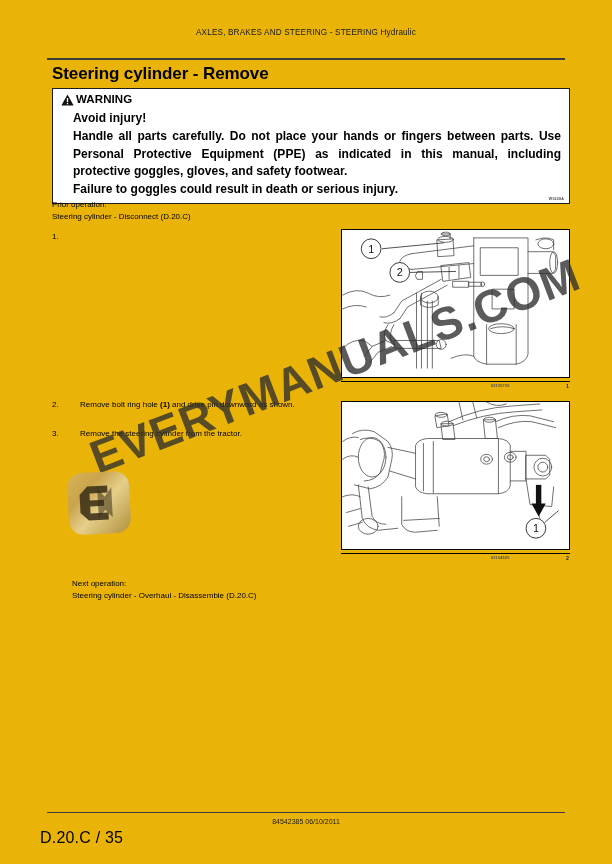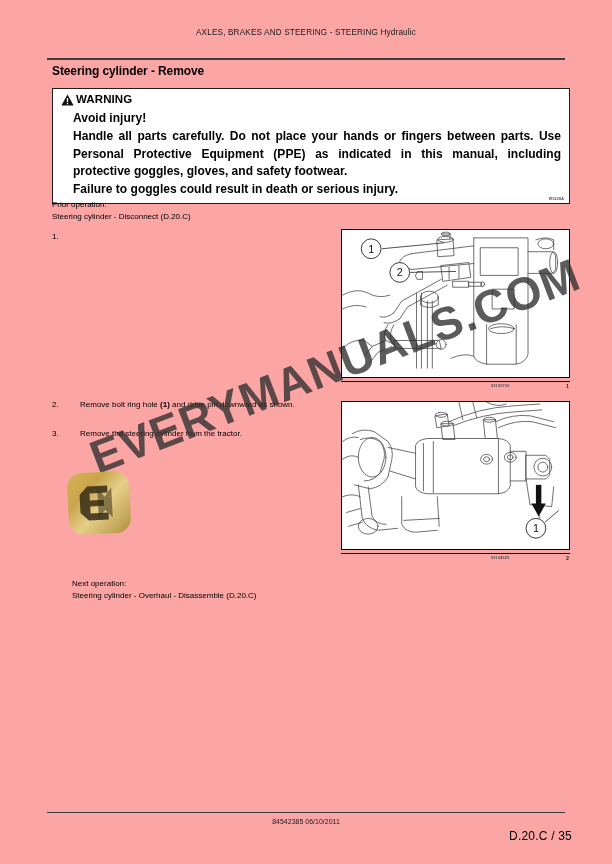--- a/index.html
+++ b/index.html
@@ -15,21 +15,21 @@
     color: #000000;
     overflow: hidden;
   }
 
   
   .page {
     position: absolute;
     inset: 0;
     width: 612px;
     height: 864px;
-    background: #fca5a5;
+    background: #eab308;
   }
 
   
   .header {
     position: absolute;
     top: 28px;
     left: 40px;
     width: 532px;
     text-align: center;
     font-size: 8.2px;
@@ -45,21 +45,21 @@
     width: 518px;
     height: 1.6px;
     background: #3c3c3c;
   }
 
   
   .section-title {
     position: absolute;
     top: 64px;
     left: 52px;
-    font-size: 12px;
+    font-size: 17px;
     font-weight: bold;
     letter-spacing: -0.1px;
     color: #000;
   }
 
   
   .warning-box {
     position: absolute;
     top: 88px;
     left: 52px;
@@ -244,22 +244,22 @@
     width: 532px;
     text-align: center;
     font-size: 7px;
     color: #1a1a1a;
   }
   .footer-line2 {
     position: absolute;
     top: 829px;
     left: 40px;
     width: 532px;
-    text-align: right;
-    font-size: 12px;
+    text-align: left;
+    font-size: 16px;
     color: #000;
     letter-spacing: 0.2px;
   }
 </style>
 </head>
 <body>
 
 <div class="page">
 
   <div class="header">AXLES, BRAKES AND STEERING - STEERING Hydraulic</div>

